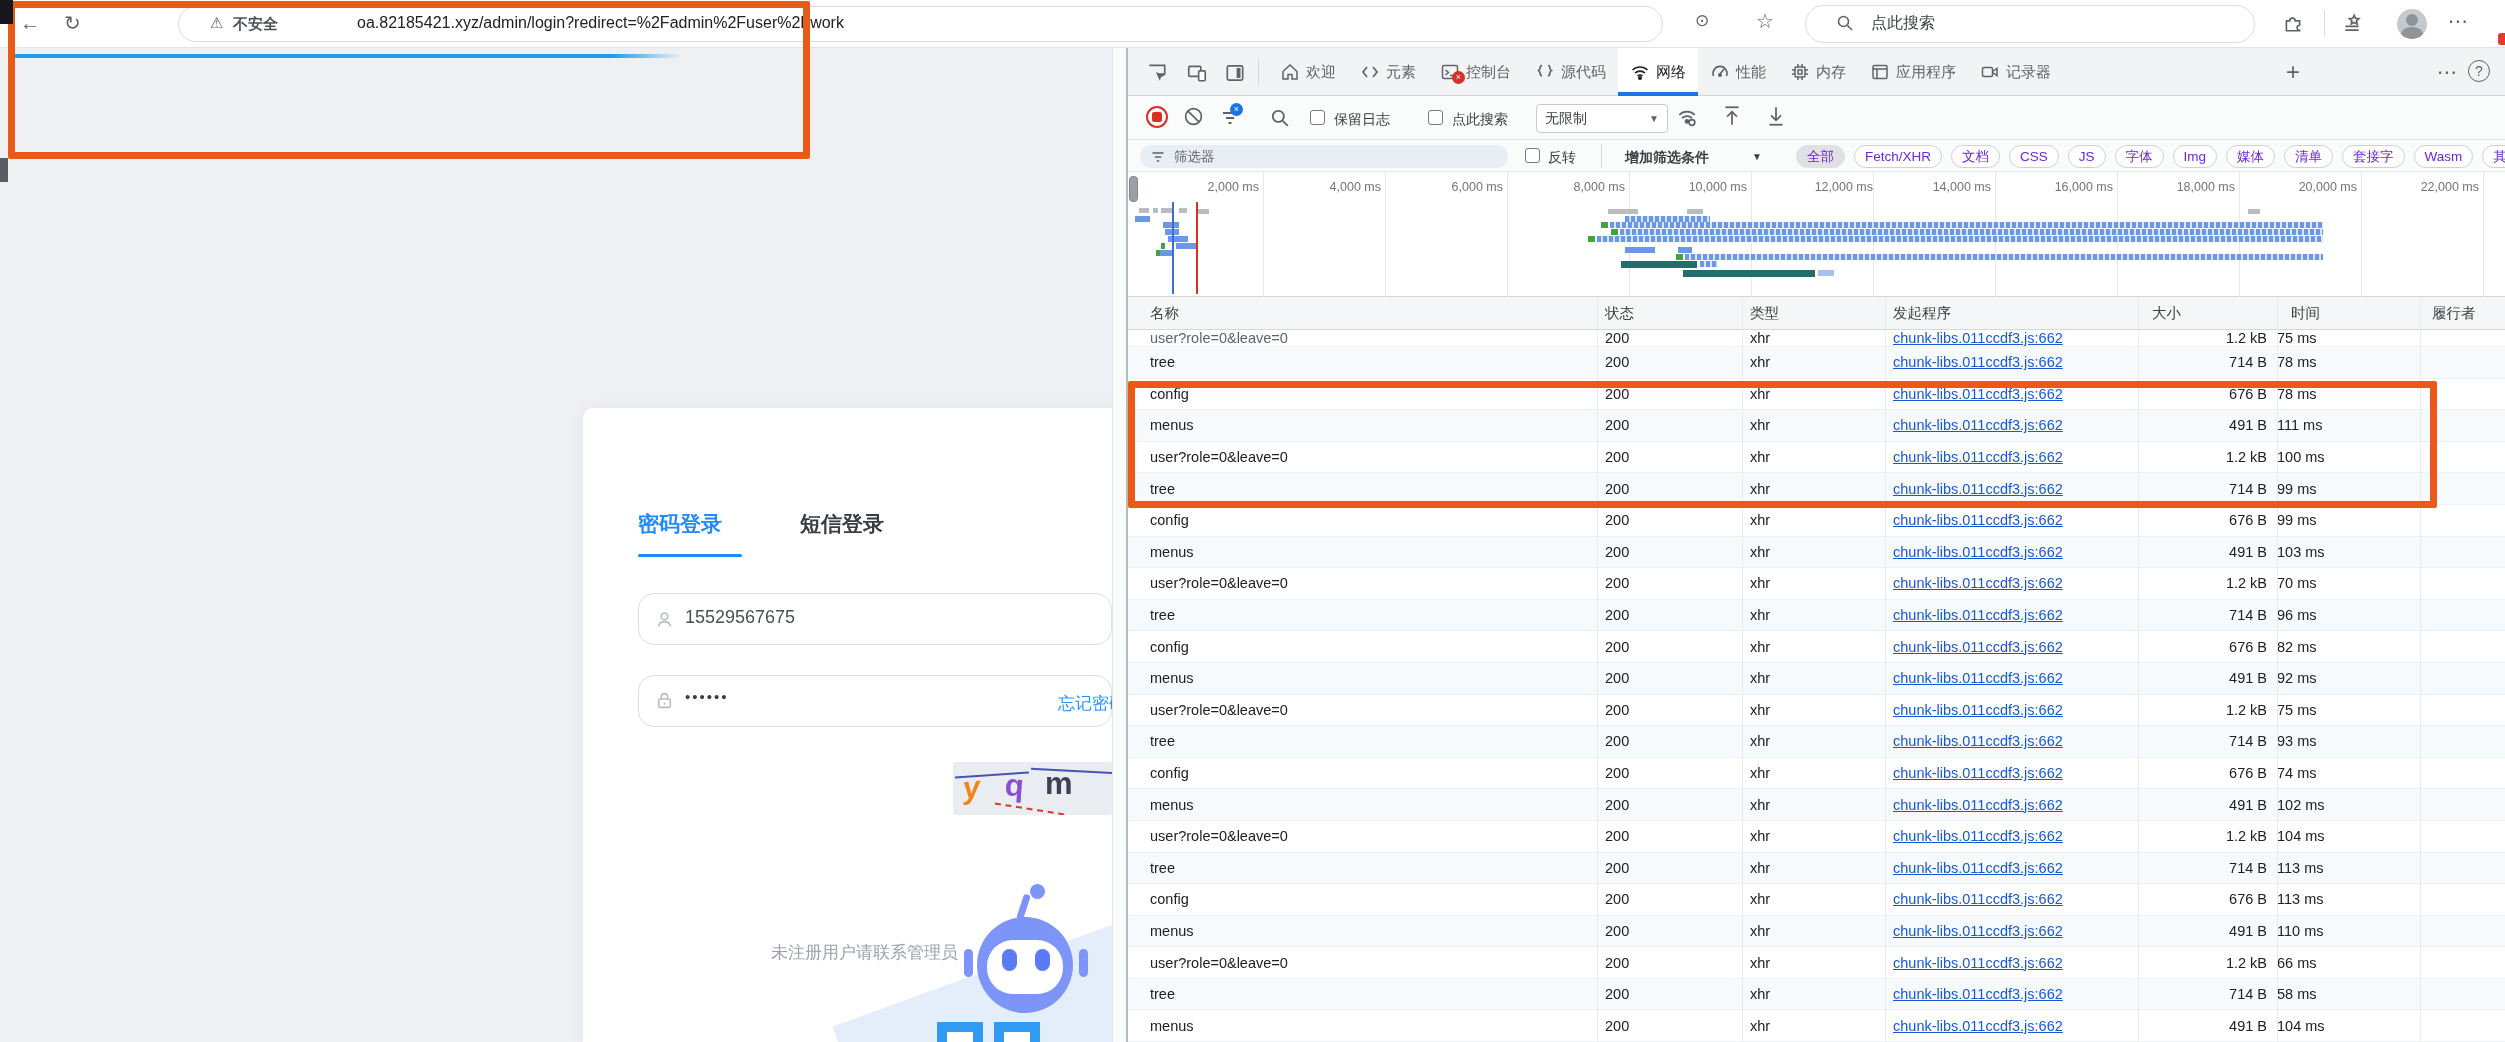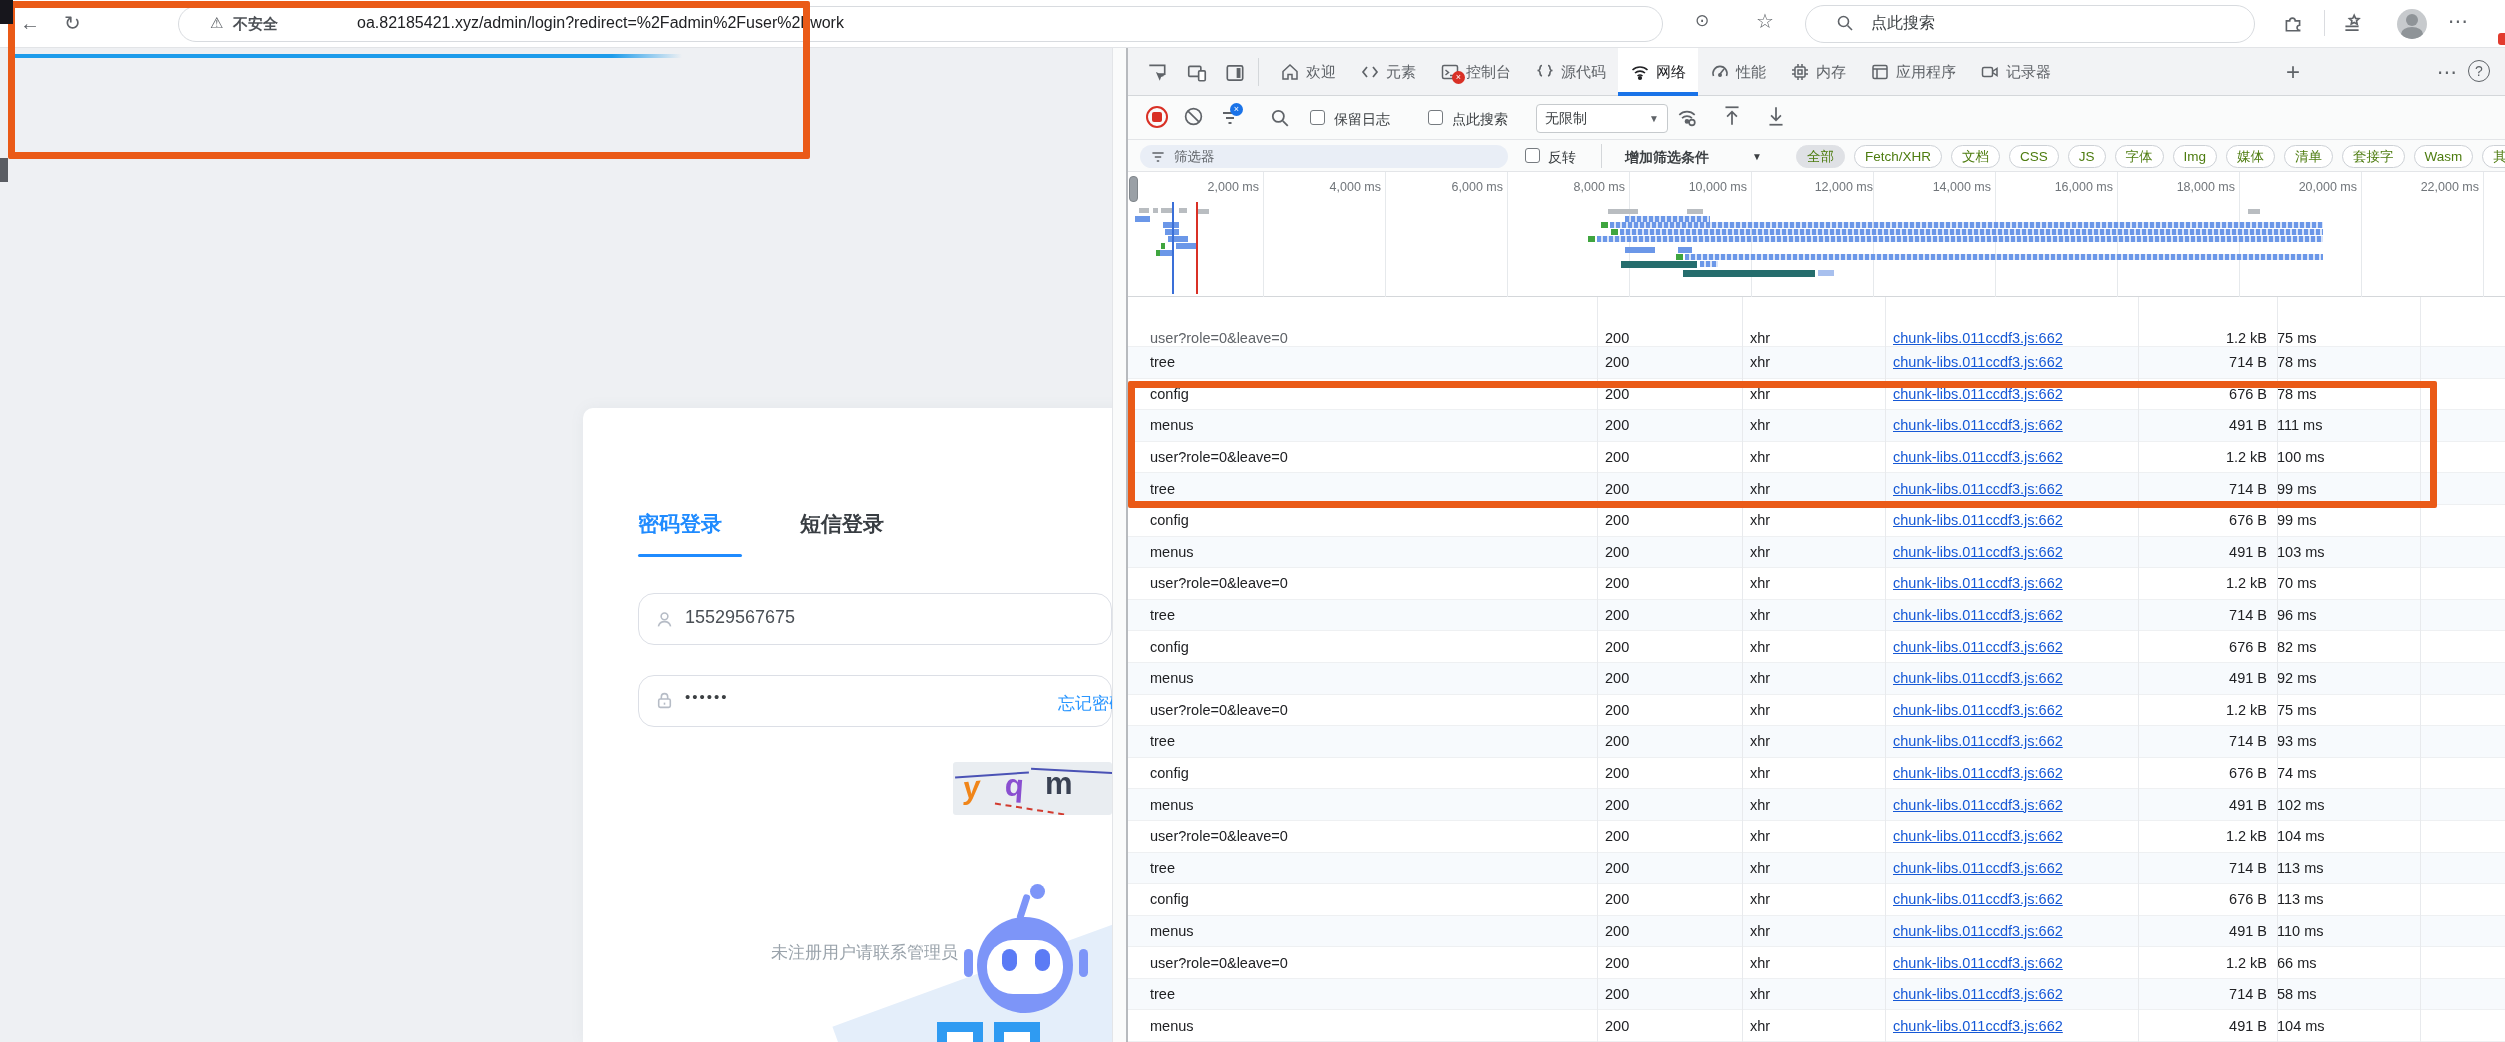--- a/index.html
+++ b/index.html
@@ -52,21 +52,21 @@
   .dt-filterrow{left:1128px;top:140px;width:1377px;height:32px;background:#fafbfb;border-bottom:1px solid #e3e5e8;z-index:6;}
   .dt-tab{display:flex;align-items:center;gap:6px;height:48px;padding:0 12px;font-size:15px;color:#5f6368;}
   .dt-tab.active{background:#fff;color:#202124;border-bottom:4px solid #1a73e8;padding-top:4px;}
   .dt-tabs-flex{left:1268px;top:48px;height:48px;display:flex;z-index:7;}
   .tico{width:20px;height:20px;display:inline-block;}
   .badge{position:absolute;margin-left:12px;margin-top:10px;width:13px;height:13px;border-radius:50%;background:#d93025;color:#fff;font-size:9px;text-align:center;line-height:13px;}
   .chk{width:15px;height:15px;border:1.5px solid #767b80;border-radius:3px;background:#fff;}
   .tb-label{font-size:14px;color:#3c4043;}
   .selectbox{border:1px solid #c6cacd;border-radius:4px;background:#fff;font-size:14px;color:#3c4043;display:flex;align-items:center;justify-content:space-between;padding:0 8px;}
   .pill-filter{left:1140px;top:145px;width:368px;height:23px;background:#e9eef6;border-radius:12px;display:flex;align-items:center;gap:8px;padding:0 10px;font-size:13.5px;color:#5f6368;z-index:7;}
-  .fpill{height:23px;border-radius:12px;border:1px solid #cdd1d6;background:#fff;font-size:13.5px;color:#4d7c0f;display:flex;align-items:center;padding:0 10px;white-space:nowrap;}
+  .fpill{height:23px;border-radius:12px;border:1px solid #cdd1d6;background:#fff;font-size:13.5px;color:#6d28d9;display:flex;align-items:center;padding:0 10px;white-space:nowrap;}
   .fpill.sel{background:#dfe1e5;border-color:#dfe1e5;}
   
   .ovw{left:1128px;top:172px;width:1377px;height:125px;background:#fff;border-bottom:1px solid #d4d7da;z-index:5;}
   .gridline{top:172px;width:1px;height:125px;background:#e6e9ec;z-index:5;}
   .ticklabel{top:180px;width:106px;text-align:right;font-size:12.5px;color:#70757a;z-index:6;white-space:nowrap;}
   .ovw-handle{left:1129px;top:176px;width:9px;height:26px;background:#9aa0a6;border:1px solid #80868b;border-radius:4px;z-index:7;}
   .wbar{position:absolute;z-index:6;}
   .wbar.gray{background:#b9bdc1;}
   .wbar.blue{background:repeating-linear-gradient(90deg,#6b97e8 0 4px,rgba(107,151,232,.25) 4px 6px);}
   .wbar.sblue{background:#6b97e8;}
@@ -476,20 +476,29 @@
       <div class="wbar sblue" style="left: 1625px; top: 247px; width: 30px; height: 6px;"></div>
       <div class="wbar sblue" style="left: 1678px; top: 247px; width: 14px; height: 6px;"></div>
       <div class="wbar green" style="left: 1676px; top: 254px; width: 7px; height: 6px;"></div>
       <div class="wbar blue" style="left: 1685px; top: 254px; width: 638px; height: 6px;"></div>
       <div class="wbar teal" style="left: 1621px; top: 261px; width: 76px; height: 7px;"></div>
       <div class="wbar blue" style="left: 1700px; top: 261px; width: 18px; height: 6px;"></div>
       <div class="wbar teal" style="left: 1683px; top: 270px; width: 132px; height: 7px;"></div>
       <div class="wbar lblue" style="left: 1818px; top: 270px; width: 16px; height: 6px;"></div>
     </div>
 
+  <div class="abs thead">
+    <div class="c-name">名称</div>
+    <div class="c-st">状态</div>
+    <div class="c-ty">类型</div>
+    <div class="c-init">发起程序</div>
+    <div class="c-sz" style="text-align:left;padding-left:14px">大小</div>
+    <div class="c-tm" style="text-align:left;padding-left:14px">时间</div>
+    <div class="c-ff" style="padding-left:12px">履行者</div>
+  </div>
 
   <div class="abs rows">
 
       <div class="nrow clip">
         <div class="c-name"><span>user?role=0&amp;leave=0</span></div>
         <div class="c-st"><span>200</span></div>
         <div class="c-ty"><span>xhr</span></div>
         <div class="c-init"><span>chunk-libs.011ccdf3.js:662</span></div>
         <div class="c-sz"><span>1.2 kB</span></div>
         <div class="c-tm"><span>75 ms</span></div>

